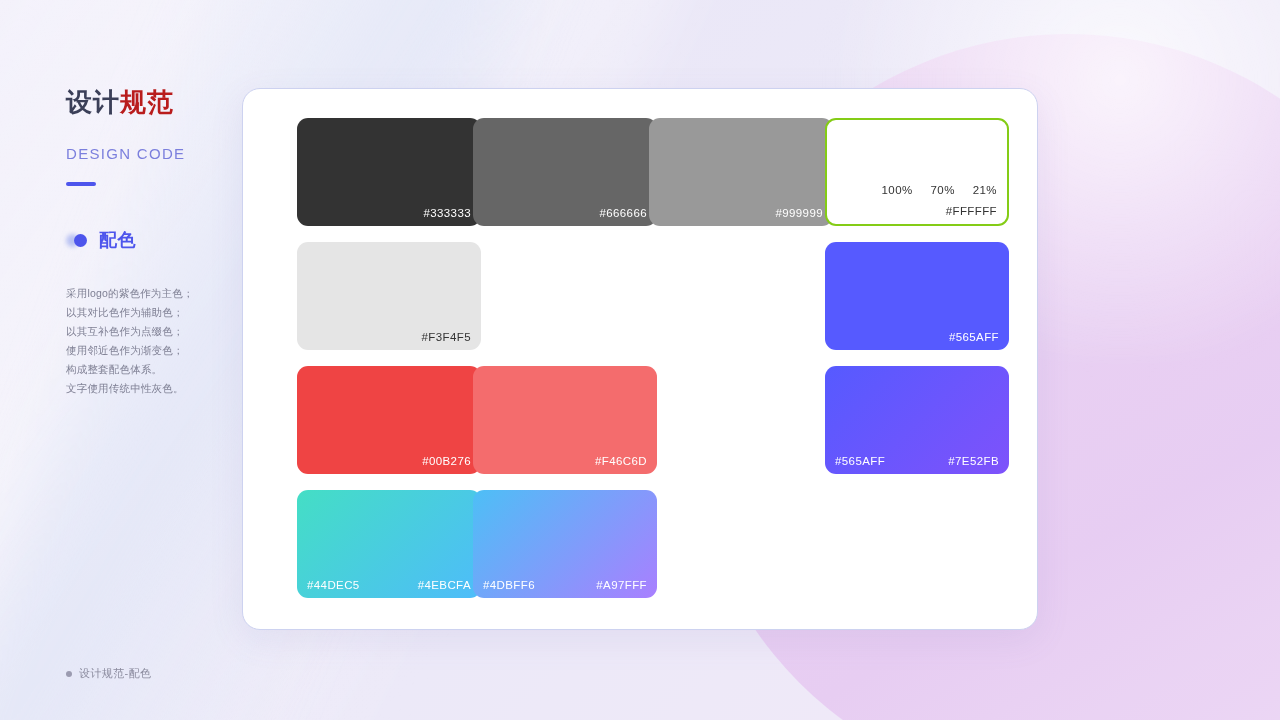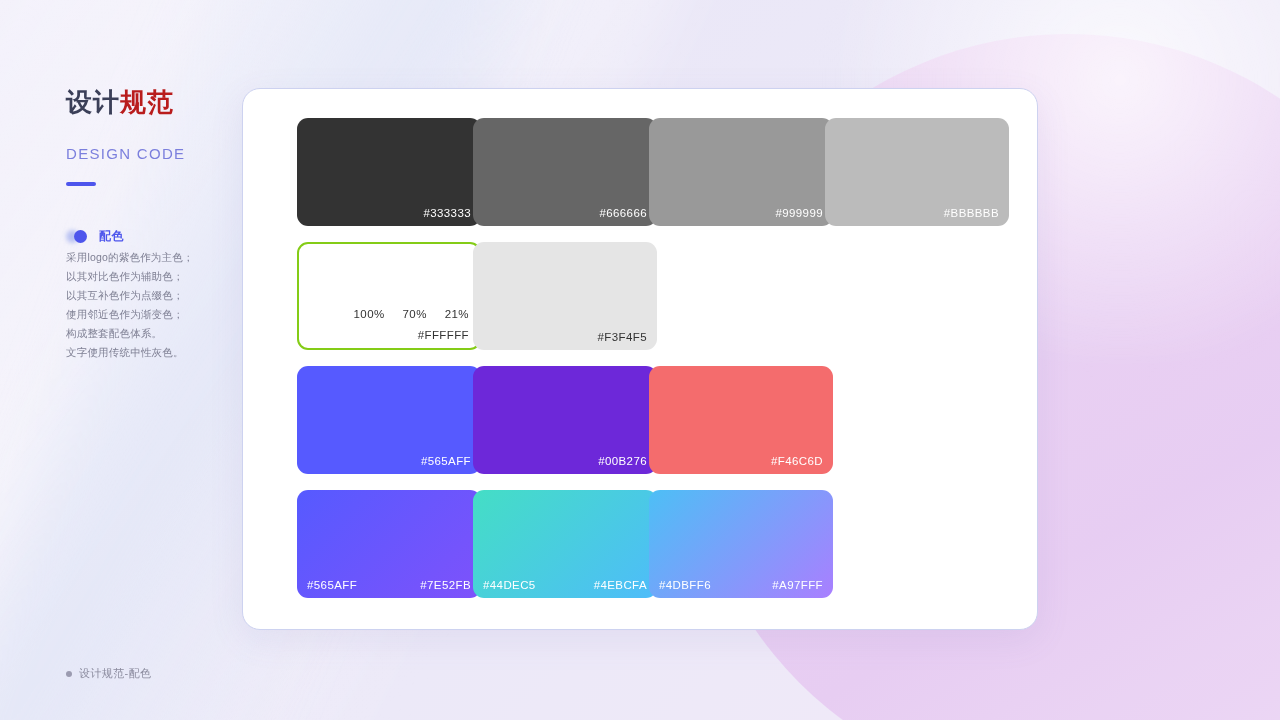--- a/index.html
+++ b/index.html
@@ -52,22 +52,22 @@
   #section{ margin-top:42px; display:flex; align-items:center; gap:7px; }
   #bullet-wrap{ position:relative; width:26px; height:14px; }
   #bullet-ghost{
     position:absolute; left:0; top:1px; width:13px; height:13px; border-radius:50%;
     background:#b9c2f2; filter:blur(2.2px);
   }
   #bullet-dot{
     position:absolute; left:8px; top:1px; width:13px; height:13px; border-radius:50%;
     background:#4d55ec;
   }
-  #section-title{ font-size:12px; font-weight:bold; color:#4d55ec; letter-spacing:.5px; }
-  #desc{ margin-top:3px; }
+  #section-title{ font-size:18px; font-weight:bold; color:#4d55ec; letter-spacing:.5px; }
+  #desc{ margin-top:32px; }
   #desc p{
     font-size:10.5px; color:#7e7f93; line-height:1.82; letter-spacing:.2px;
   }
   #footer{
     position:absolute; left:66px; top:666px;
     display:flex; align-items:center; gap:7px;
   }
   #footer-dot{ width:6px; height:6px; border-radius:50%; background:#9b9bb0; }
   #footer-text{ font-size:11px; color:#8b8b9e; letter-spacing:.4px; }
 
@@ -146,40 +146,37 @@
   <div id="grid">
       <div class="sw" style="background: rgb(51, 51, 51);">
         <div class="sw-label">#333333</div>
       </div>
       <div class="sw" style="background: rgb(102, 102, 102);">
         <div class="sw-label">#666666</div>
       </div>
       <div class="sw" style="background: rgb(153, 153, 153);">
         <div class="sw-label">#999999</div>
       </div>
-      <div class="sw" style="background: rgb(187, 187, 187);">
-        <div class="sw-label">#BBBBBB</div>
-      </div>
       <div class="sw bordered" style="background: rgb(255, 255, 255);">
         <div class="pct">
           <span>100%</span>
           <span>70%</span>
           <span>21%</span>
         </div>
         <div class="sw-label dark">#FFFFFF</div>
       </div>
       <div class="sw" style="background: #e5e5e5;">
         <div class="sw-label dark">#F3F4F5</div>
       </div>
       <div class="spacer"></div>
       <div class="spacer"></div>
       <div class="sw" style="background: rgb(86, 90, 255);">
         <div class="sw-label">#565AFF</div>
       </div>
-      <div class="sw" style="background: #6d28d9;">
+      <div class="sw" style="background: #ef4444;">
         <div class="sw-label">#00B276</div>
       </div>
       <div class="sw" style="background: rgb(244, 108, 109);">
         <div class="sw-label">#F46C6D</div>
       </div>
       <div class="spacer"></div>
       <div class="sw" style="background: linear-gradient(135deg, rgb(86, 90, 255) 0%, rgb(126, 82, 251) 100%);">
         <div class="grad-labels">
           <span>#565AFF</span>
           <span>#7E52FB</span>

